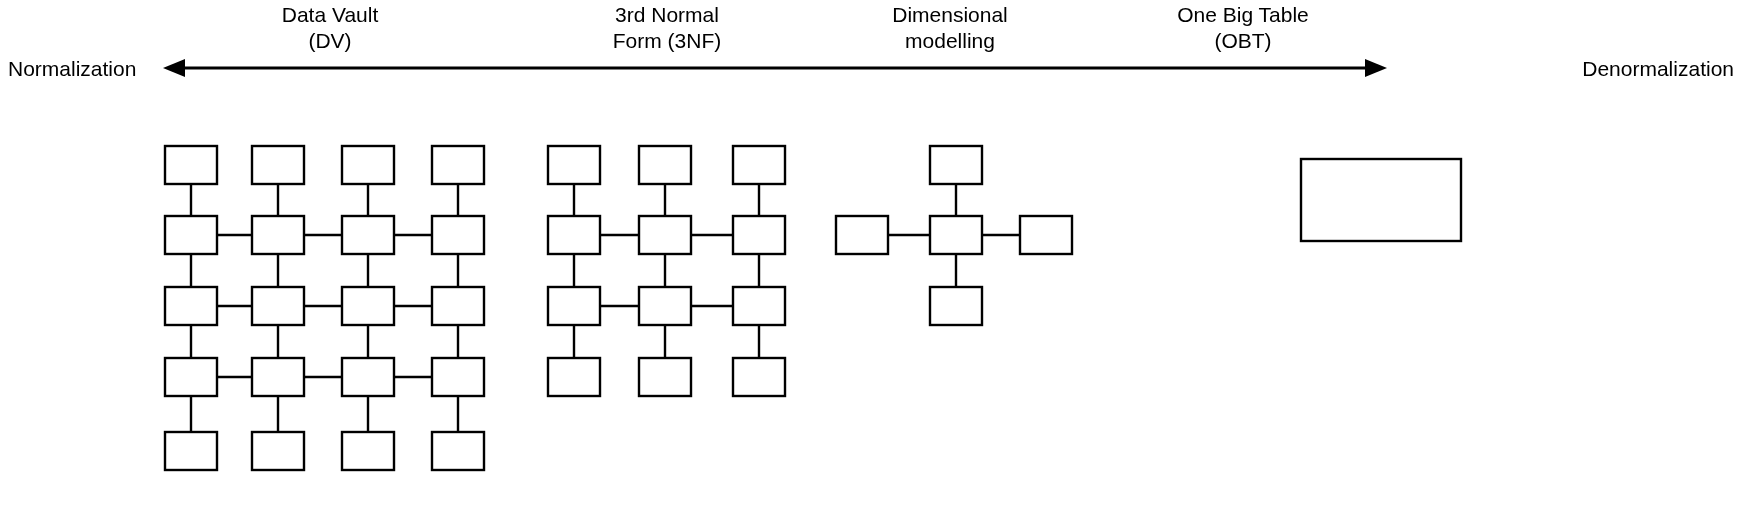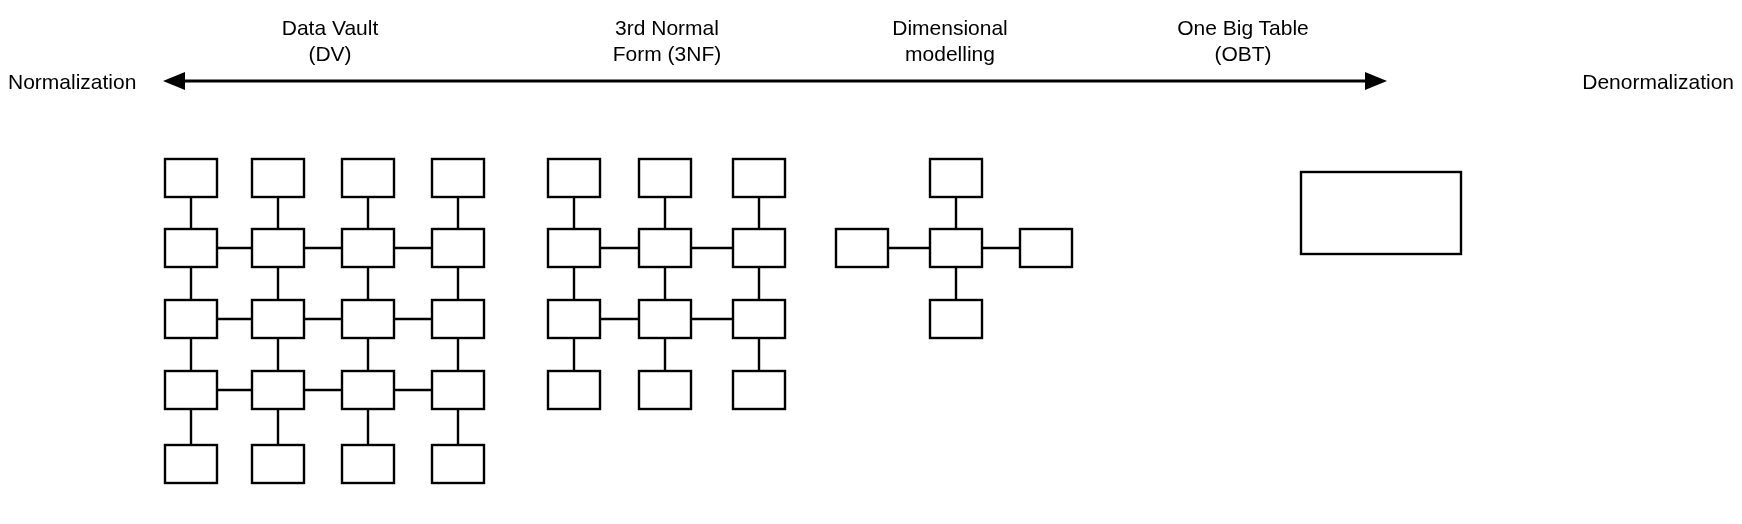--- a/index.html
+++ b/index.html
@@ -13,21 +13,20 @@
     height: 524px;
     font-family: "Liberation Sans", sans-serif;
     color: #000000;
     overflow: hidden;
     position: relative;
   }
   #diagram-root {
     position: relative;
     width: 1742px;
     height: 396px;
-    margin-top: 13px;
   }
   svg#diagram-canvas {
     position: absolute;
     left: 0;
     top: 0;
     width: 1742px;
     height: 524px;
     display: block;
   }
   .axis-label {

